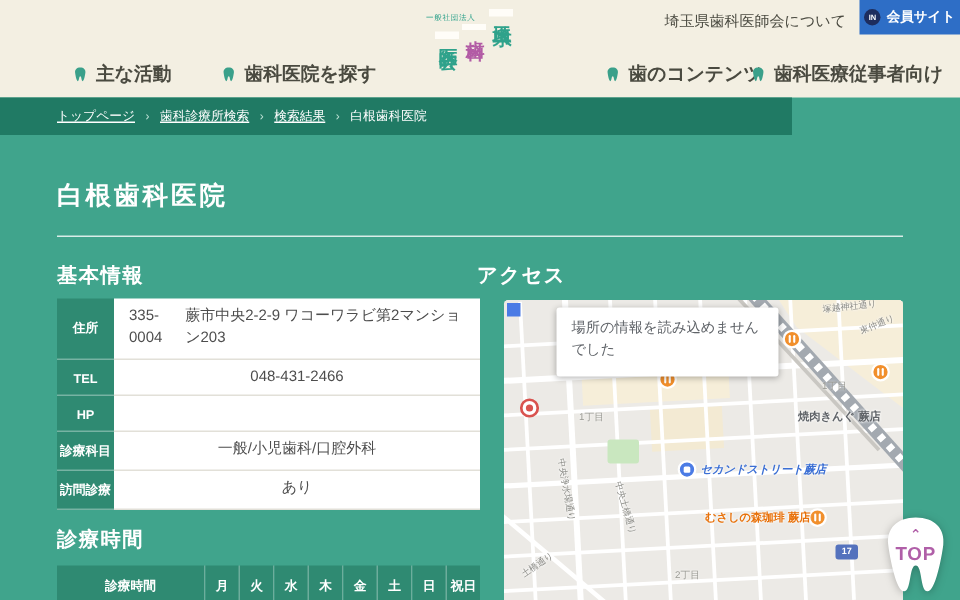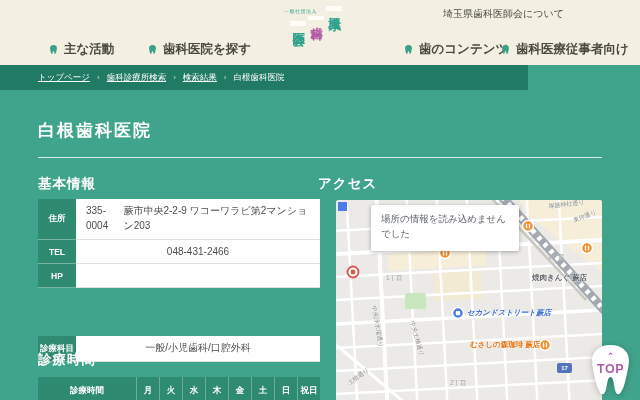--- a/index.html
+++ b/index.html
@@ -40,21 +40,21 @@
   .sh-basic { left:38px; top:175px; } .sh-access { left:318px; top:175px; } .sh-hours { left:38px; top:351px; }
 
   
   .info-table { position:absolute; left:38px; top:199px; width:282px; }
   .irow { display:flex; }
   .ilabel { width:38px; background:#2f8a72; color:#fff; font-size:8.5px; font-weight:bold;
     display:flex; align-items:center; justify-content:center; text-align:center;
     border-bottom:1px solid rgba(255,255,255,.35); }
   .ival { flex:1; background:#fff; color:#4d4d4d; font-size:10px; padding:4px 10px;
     border-bottom:1px solid #e2e0d8; display:flex; flex-direction:row; justify-content:center; line-height:1.5; }
-  .r-tall { min-height:41px; } .r-std { min-height:24px; } .r-med { min-height:26px;margin-top:48px; }
+  .r-tall { min-height:41px; } .r-std { min-height:24px; } .r-med { min-height:26px; }
 
   
   .hours-table { position:absolute; left:38px; top:377px; width:282px; height:28px; display:flex; }
   .hcell { background:#2f8a72; color:#fff; font-size:8.5px; font-weight:bold;
     display:flex; align-items:center; justify-content:center; border-right:1px solid rgba(255,255,255,.3); }
   .hc0 { width:99px; } .hcd { flex:1; }
   .hcell:last-child { border-right:none; }
 
   
   .map { position:absolute; left:336px; top:200px; width:266px; height:200px; background:#eceae6;
@@ -80,20 +80,24 @@
   .top-text { position:absolute; left:0; top:22px; width:100%; text-align:center;
     font-size:12.5px; font-weight:bold; color:#b05fa8; letter-spacing:.5px; }
 </style>
 </head>
 <body>
 
 <div class="stage">
 
   <div class="header">
     <div class="about-link">埼玉県歯科医師会について</div>
+    <div class="member-btn">
+      <span class="member-ico">IN</span>
+      <span>会員サイト</span>
+    </div>
 
     <div class="logo">
       <span class="logo-corp">一般社団法人</span>
       <span class="logo-col lc1">医師会</span>
       <span class="logo-col lc2">歯科</span>
       <span class="logo-col lc3">埼玉県</span>
     </div>
 
     <div class="nav-item n1">
       <svg class="tooth-ico" viewBox="0 0 24 24">

